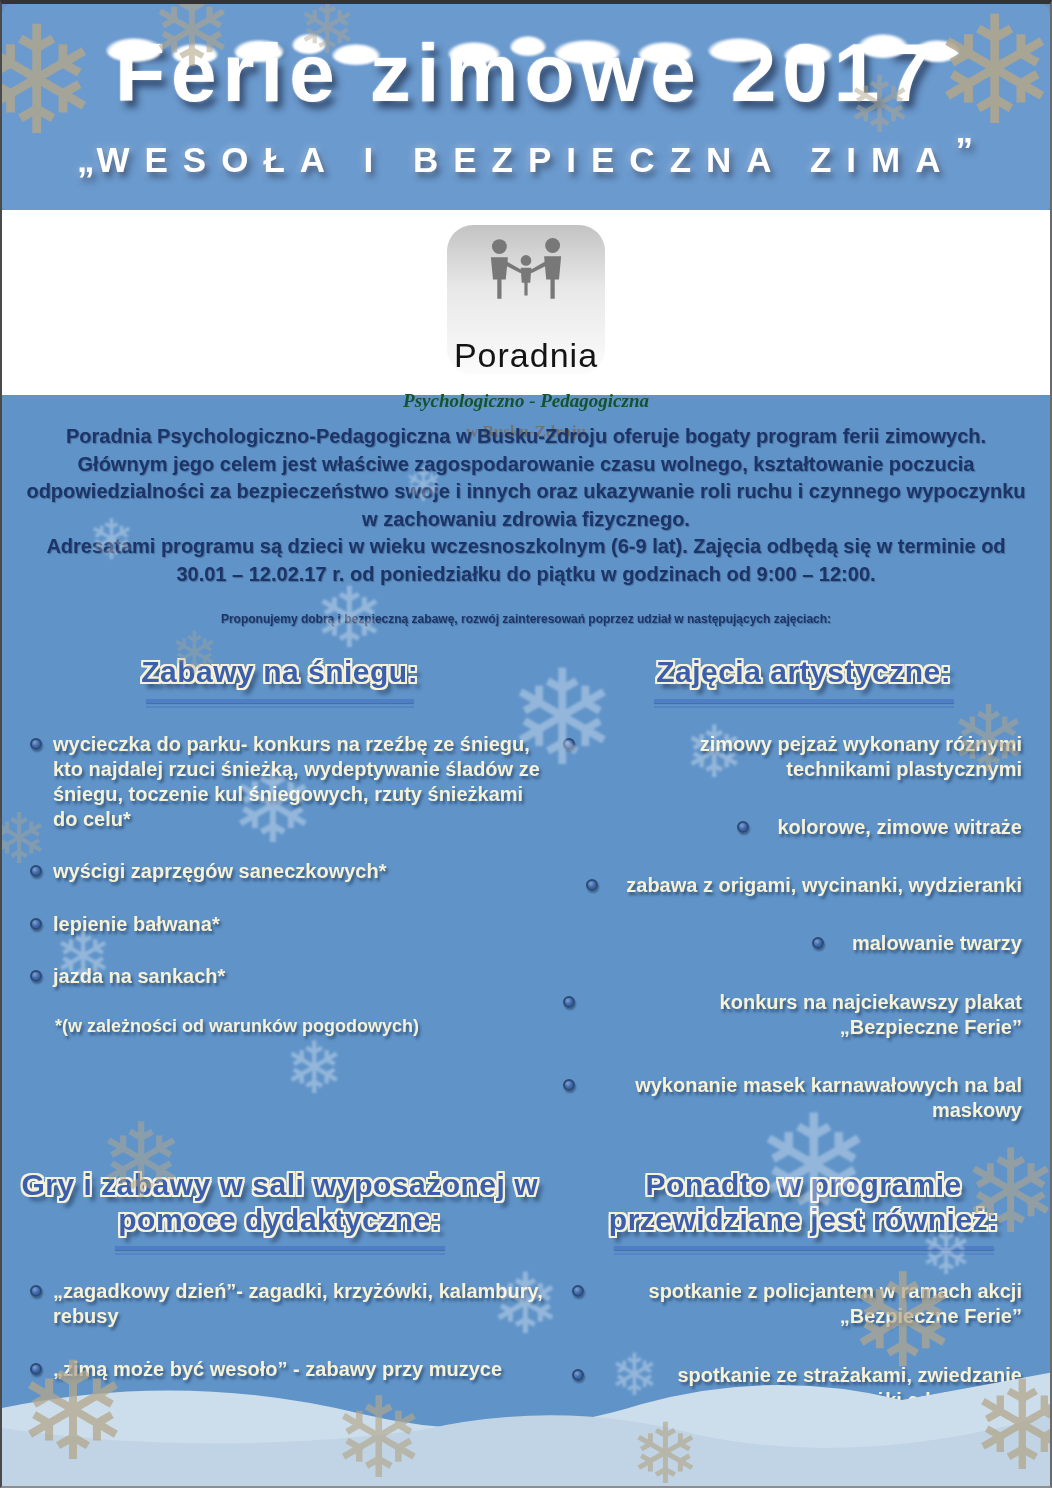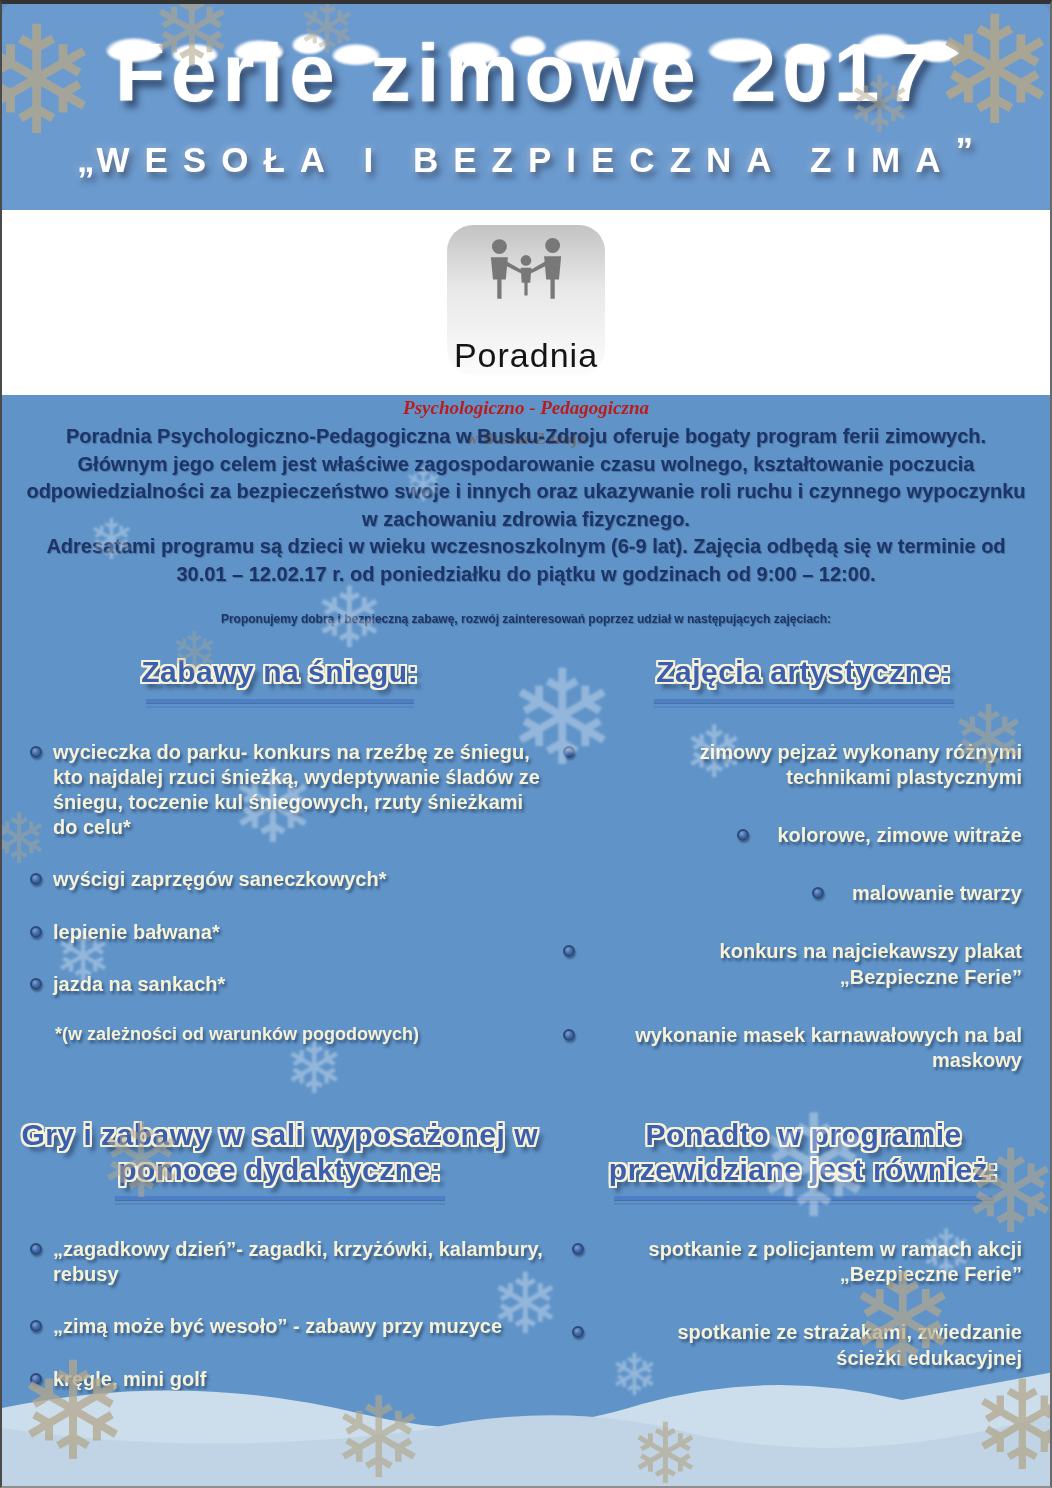--- a/index.html
+++ b/index.html
@@ -39,22 +39,22 @@
   .logo-box {
     width:158px; height:150px; margin:0 auto; border-radius:26px; position:relative;
     background:linear-gradient(180deg,#c3c3c3 0%, #e8e8e8 42%, #fcfcfc 100%);
   }
   .logo-family { position:absolute; top:12px; left:50%; transform:translateX(-50%); }
   .logo-name {
     position:absolute; bottom:0px; width:100%; text-align:center;
     font-family:Liberation Sans, sans-serif; font-size:34px; color:#141414; letter-spacing:1px;
   }
   .logo-line2 {
-    margin-top:22px; font-family:"Liberation Serif", serif; font-style:italic; font-weight:bold;
-    font-size:19px; color:#b91c1c; white-space:nowrap;
+    margin-top:15px; font-family:"Liberation Serif", serif; font-style:italic; font-weight:bold;
+    font-size:19px; color:#14532d; white-space:nowrap;
   }
   .logo-line3 {
     margin-top:10px; font-family:"Liberation Serif", serif; font-weight:bold;
     font-size:17px; color:#737373;
   }
 
   
   .main { position:absolute; top:391px; left:0; right:0; bottom:0; z-index:2; padding-top:28px; }
   .intro {
     width:1008px; margin:0 auto; text-align:center;
@@ -75,21 +75,21 @@
     letter-spacing:0.5px;
     text-shadow:
       -2px -2px 0 #f6f2d8, 2px -2px 0 #f6f2d8, -2px 2px 0 #f6f2d8, 2px 2px 0 #f6f2d8,
       0 -2px 0 #f6f2d8, 0 2px 0 #f6f2d8, -2px 0 0 #f6f2d8, 2px 0 0 #f6f2d8,
       5px 6px 4px rgba(25,40,70,.6);
   }
   .underline { margin:9px auto 0; }
   .ul-a { height:4px; background:#4d7ec6; box-shadow:0 1px 1px rgba(20,40,70,.35); }
   .ul-b { height:2px; background:#5585c8; margin-top:3px; }
 
-  .list { margin-top:32px; }
+  .list { margin-top:24px; }
   .list-left  { padding-left:28px; padding-right:6px; }
   .list-right { padding-right:28px; padding-left:6px; }
 
   .item {
     display:flex; align-items:flex-start; gap:11px; margin-bottom:27px;
     font-size:20px; font-weight:bold; color:#f6f2d8; line-height:1.26;
     text-shadow:2px 3px 3px rgba(25,45,75,.6);
   }
   .list-right .item { justify-content:flex-end; text-align:right;gap:28px; }
   .sp { margin-bottom:33px; }
@@ -200,20 +200,24 @@
           <div class="ul-b"></div>
         </div>
         <div class="list list-right">
           <div class="item sp">
             <span class="bullet"></span>
             <span class="w500">zimowy pejzaż wykonany różnymi technikami plastycznymi</span>
           </div>
           <div class="item sp">
             <span class="bullet"></span>
             <span class="w500">kolorowe, zimowe witraże</span>
+          </div>
+          <div class="item sp">
+            <span class="bullet"></span>
+            <span class="w500">zabawa z origami, wycinanki, wydzieranki</span>
           </div>
           <div class="item sp">
             <span class="bullet"></span>
             <span class="w500">malowanie twarzy</span>
           </div>
           <div class="item sp">
             <span class="bullet"></span>
             <span class="w500">konkurs na najciekawszy plakat „Bezpieczne Ferie”</span>
           </div>
           <div class="item sp">

